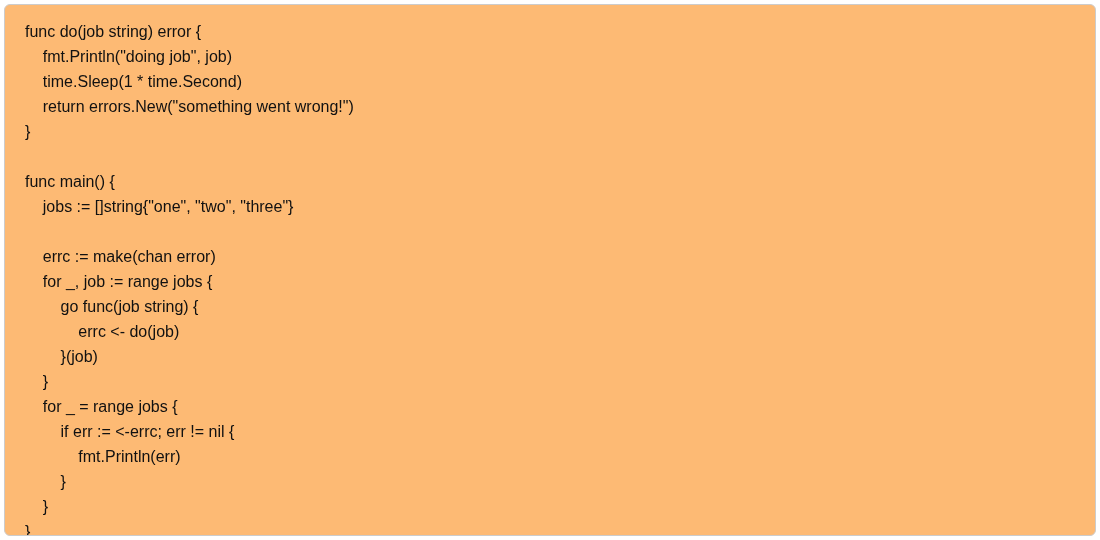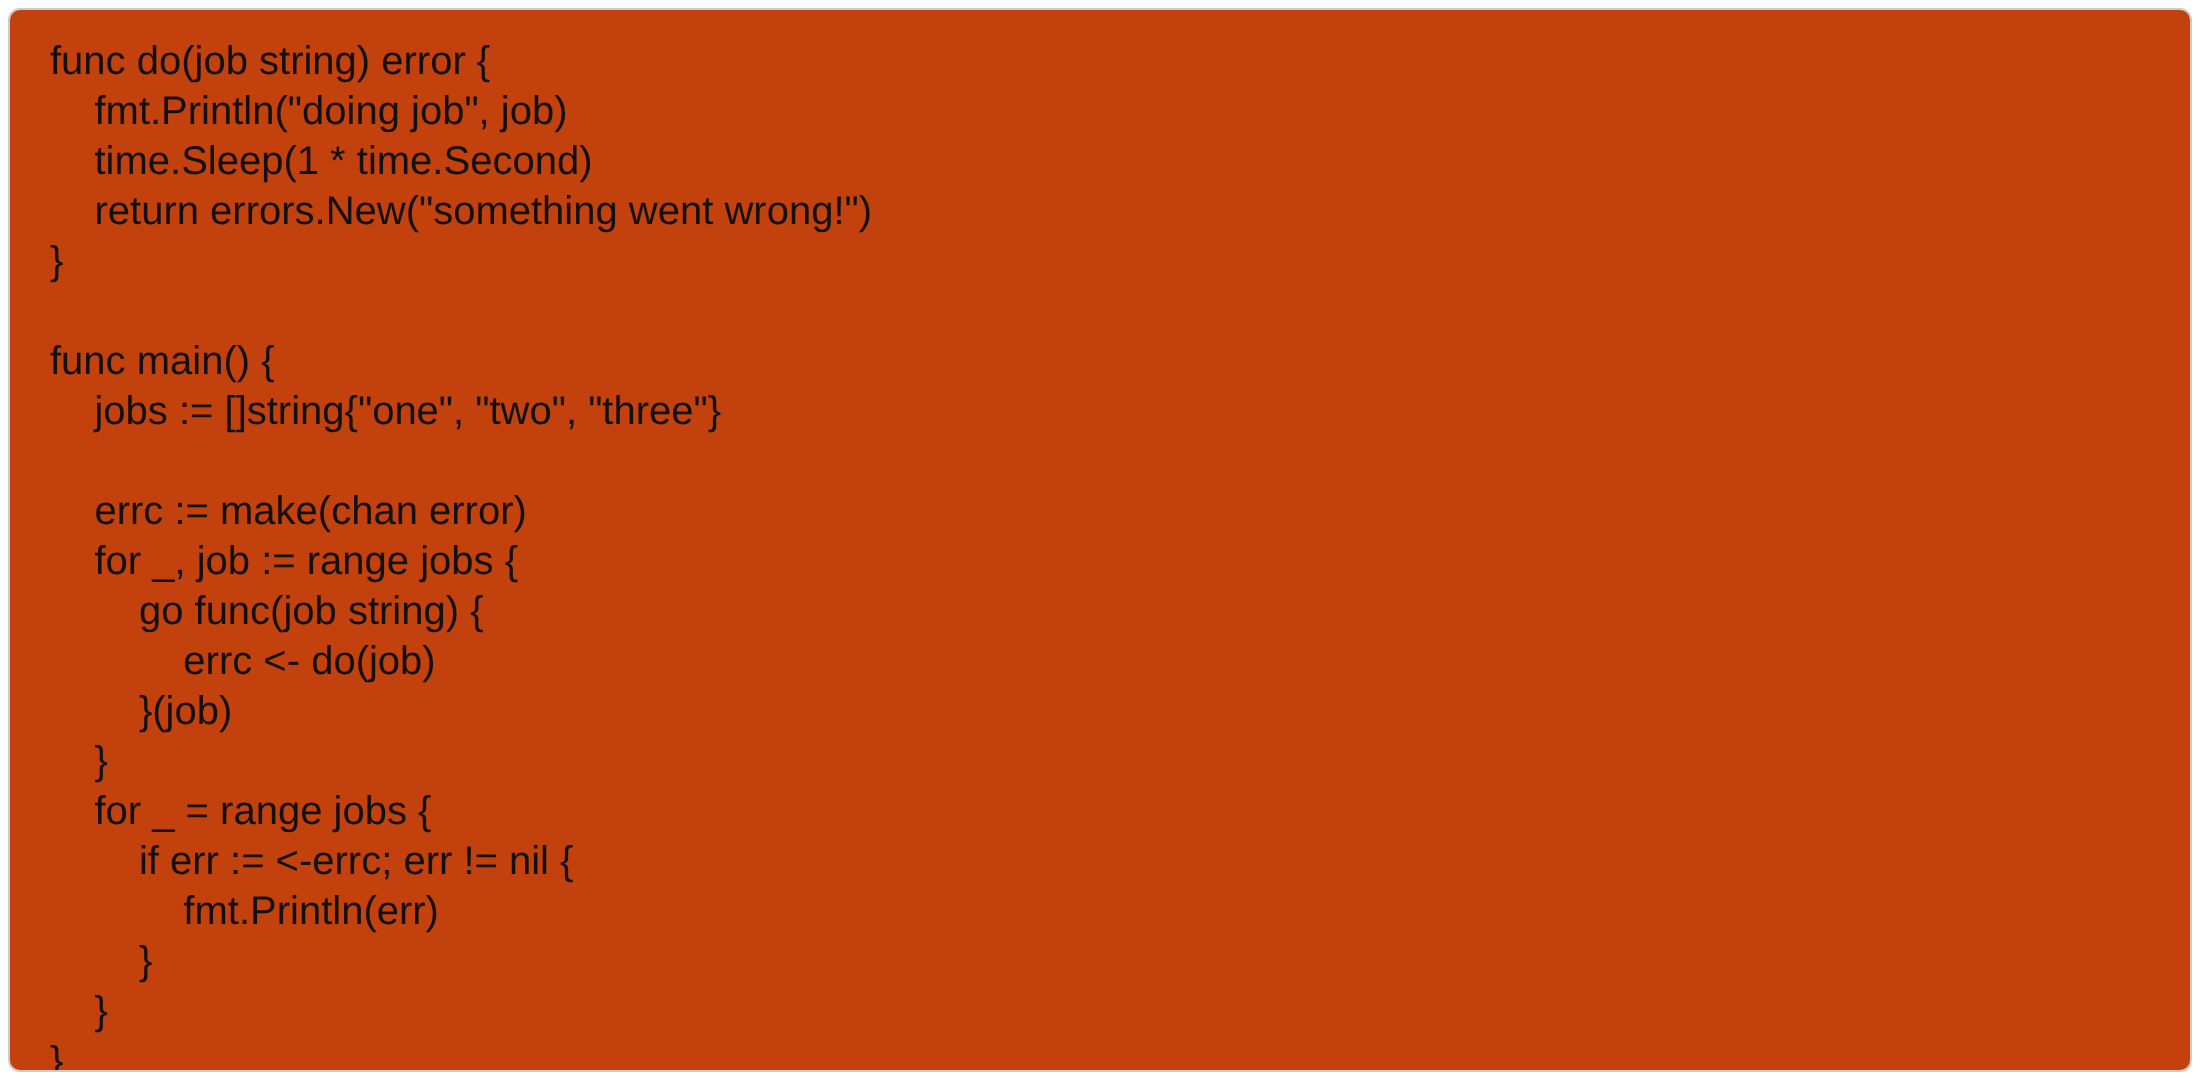--- a/index.html
+++ b/index.html
@@ -12,26 +12,26 @@
       height: 540px;
       background: #ffffff;
       display: flex;
       align-items: flex-start;
       justify-content: center;
       padding: 4px;
     }
     .code-block {
       width: 1092px;
       height: 532px;
-      background: #c2410c;
+      background: #fdba74;
       border: 1px solid #cccccc;
       border-radius: 6px;
       padding: 14px 20px;
       font-family: "Segoe UI", "Lucida Sans Unicode", "Lucida Grande", Tahoma, sans-serif;
-      font-size: 20px;
+      font-size: 16px;
       line-height: 25px;
       color: #111111;
       white-space: pre;
       overflow: hidden;
     }
   </style>
 </head>
 <body>
 
 <pre class="code-block">func do(job string) error {

